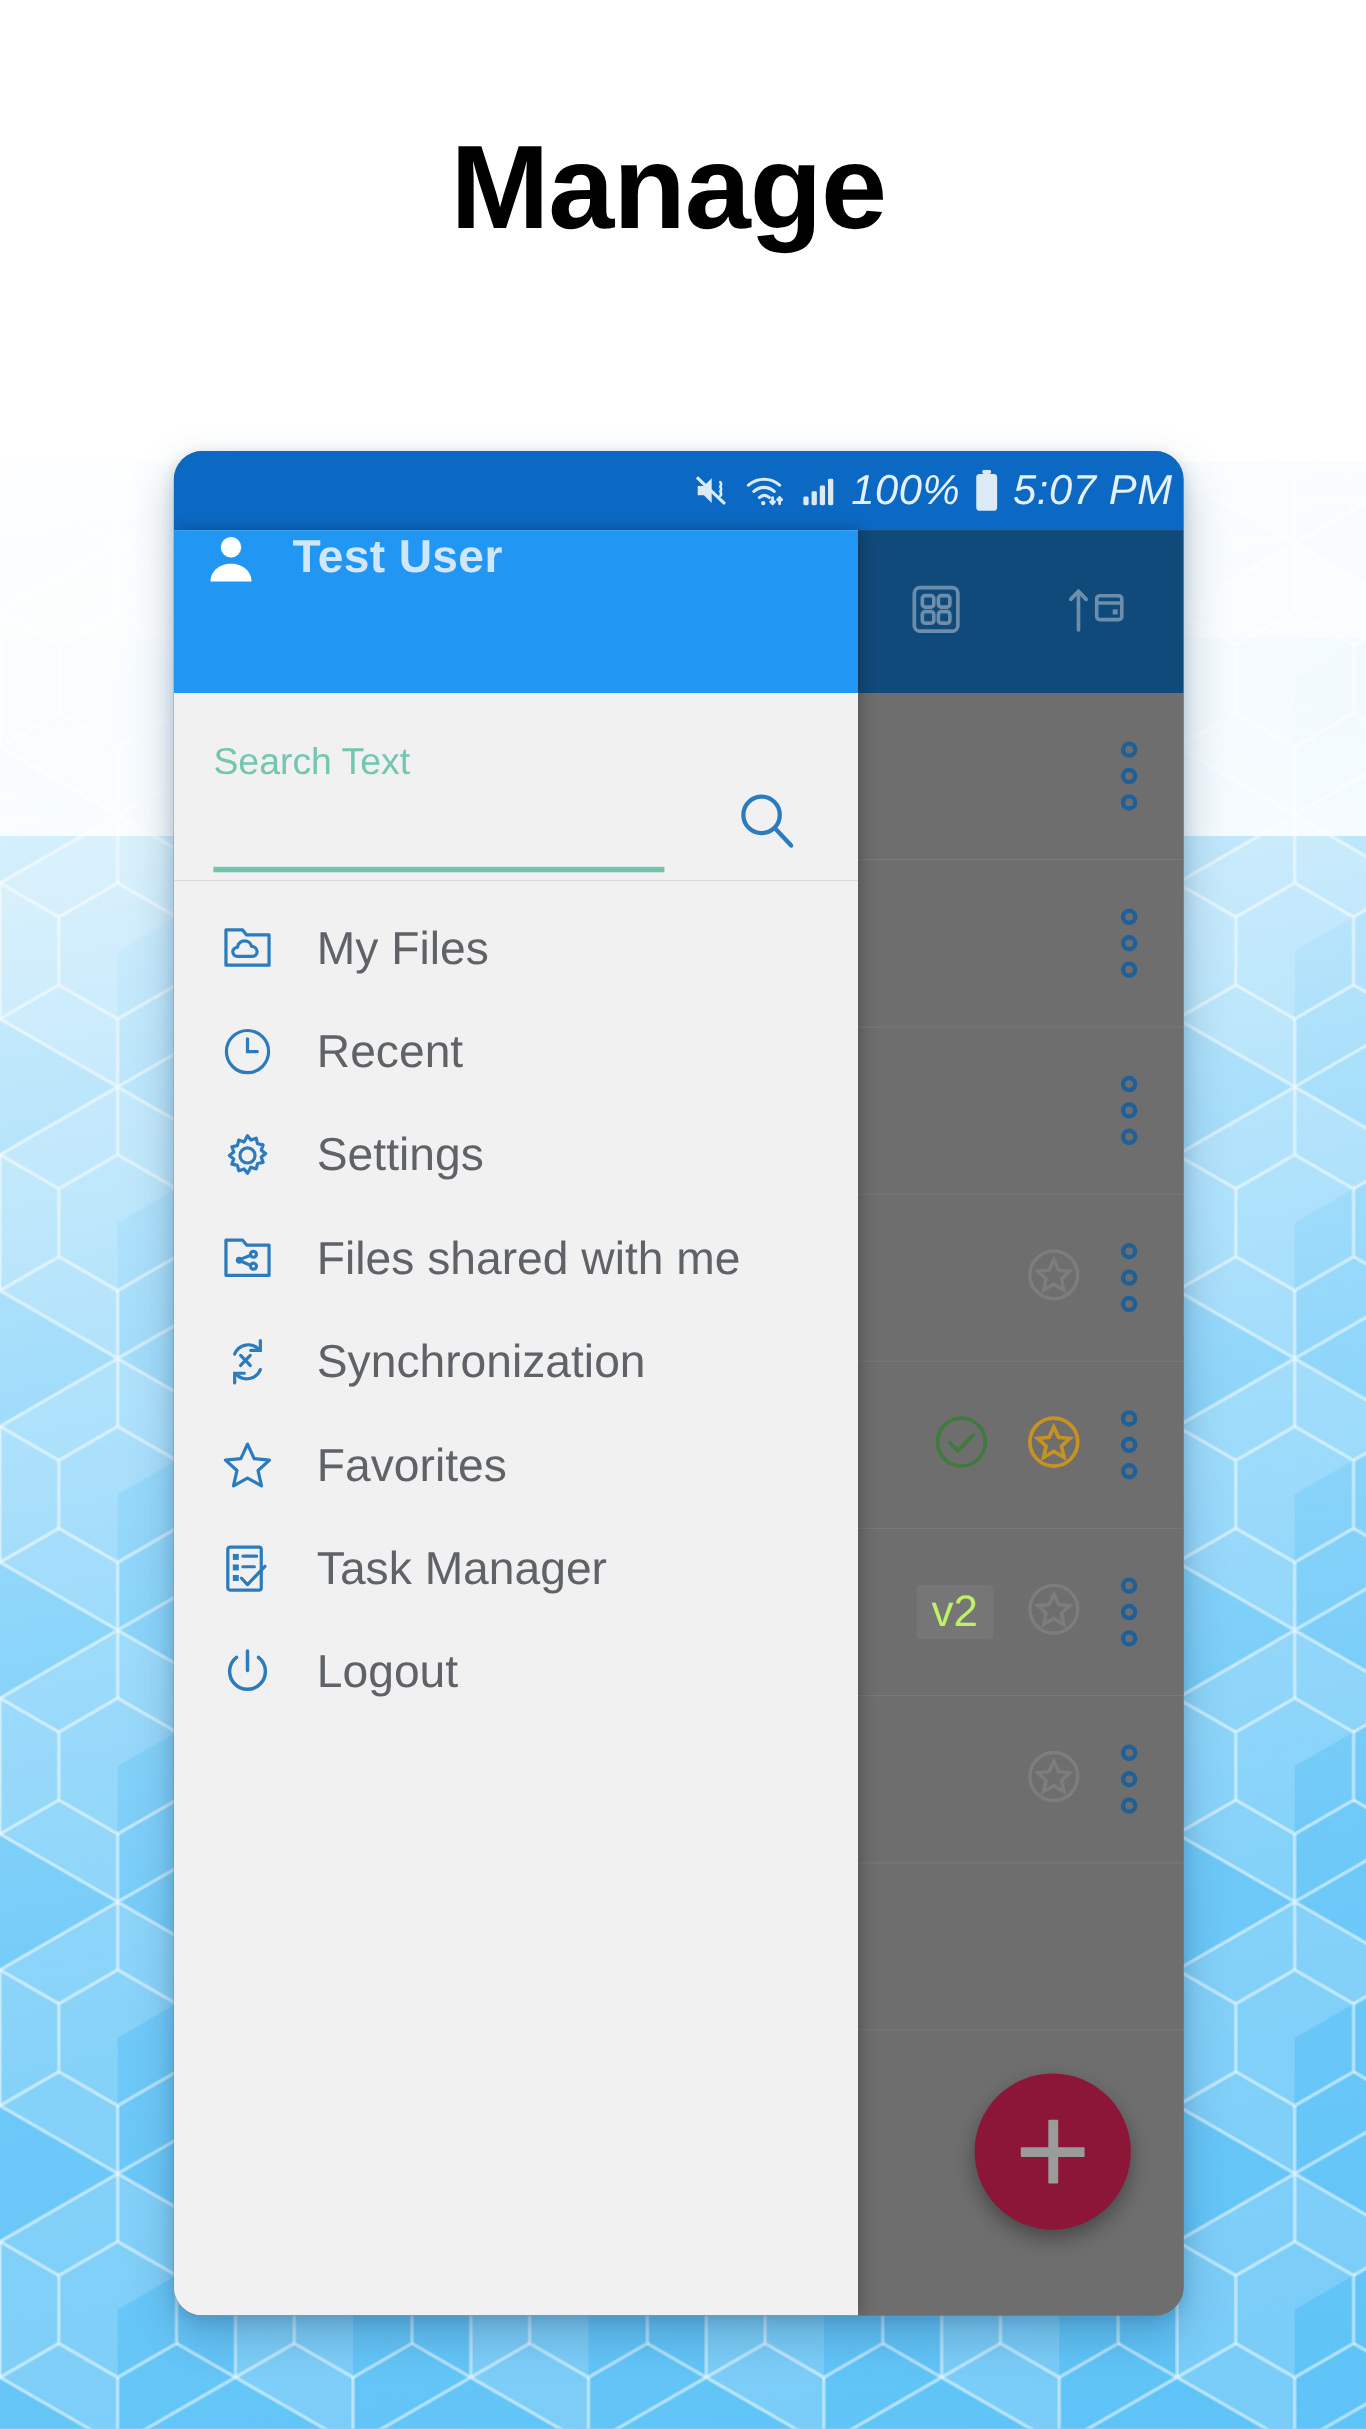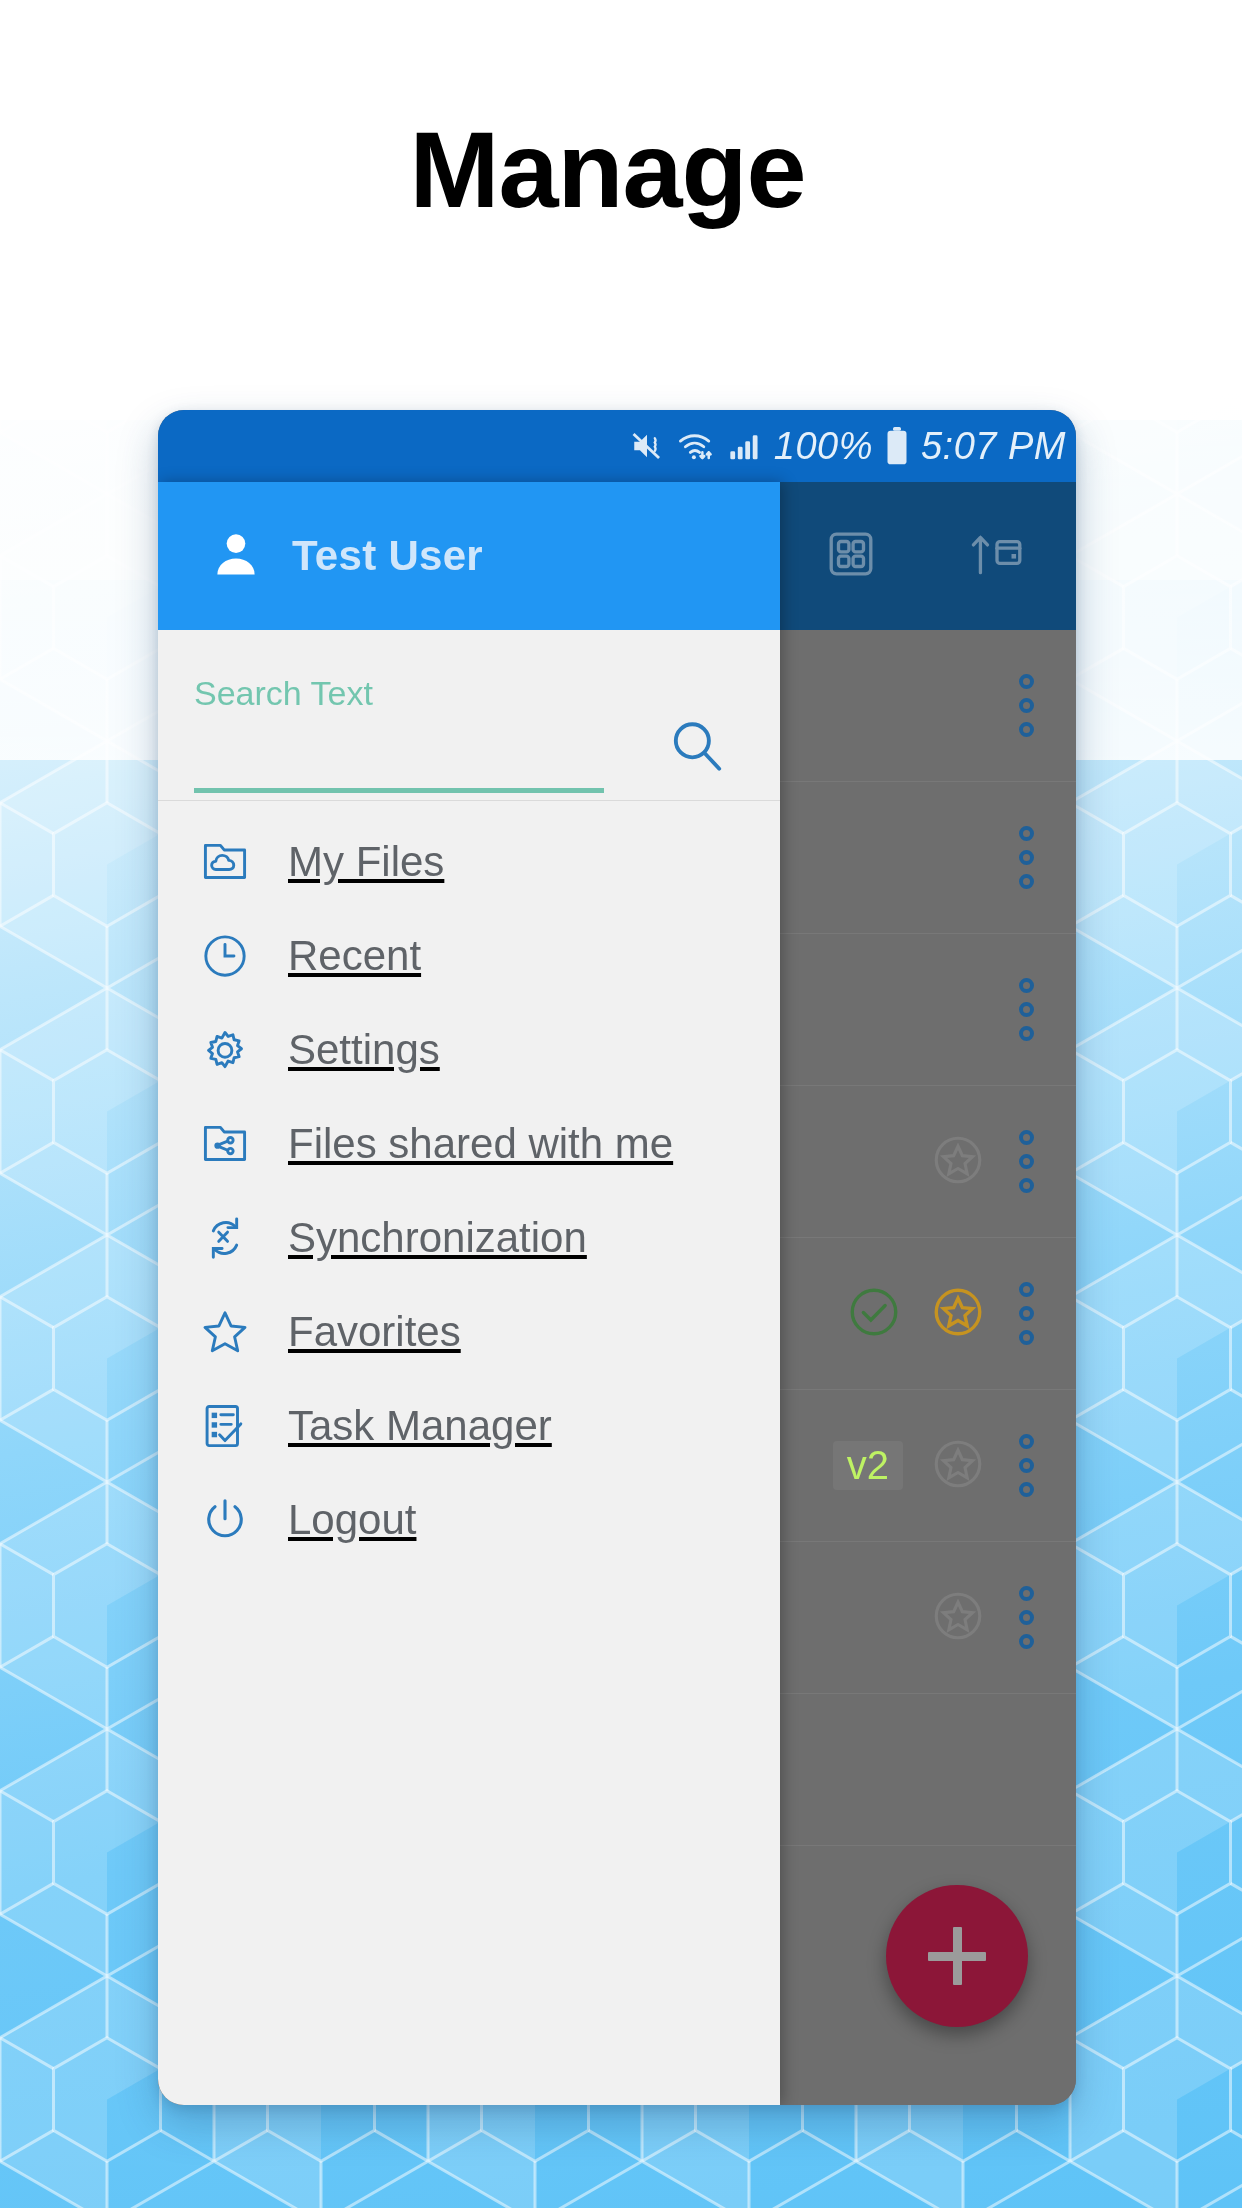--- a/index.html
+++ b/index.html
@@ -106,22 +106,22 @@
   .drawer {
     position:absolute; top:72px; left:0; bottom:0;
     width: 622px;
     background:#f1f1f1;
     box-shadow: 3px 0 14px rgba(0,0,0,.28);
     display:flex; flex-direction:column;
   }
   .drawer-header {
     height: 148px;
     background: #2196f3;
-    display:flex; align-items:center;
-    padding-left: 52px; gap: 30px;
+    display:flex; 
+    padding-left: 26px; gap: 30px;
   }
   .drawer-header .uname {
     font-size: 42px; font-weight: bold; color:#cfe6fb;
     letter-spacing:.3px;
   }
 
   .search-area {
     position:relative;
     padding: 42px 0 0 0;
     border-bottom: 1px solid #dadada;
@@ -136,21 +136,20 @@
     background:#72c3ae;
   }
   .search-btn { position:absolute; right: 52px; top: 86px; }
 
   .menu { padding-top: 14px; }
   .mitem {
     display:flex; align-items:center;
     height: 94px;
     padding-left: 42px;
     gap: 38px;
-    text-decoration: underline;
   }
   .mitem .mlabel { font-size: 42px; color:#5f6368; font-weight:400; }
   .micon { width: 50px; height: 50px; display:flex; align-items:center; justify-content:center; }
   .micon svg { display:block; }
 </style>
 </head>
 <body>
 
 <div class="bg-deco">
   <svg viewBox="0 0 1242 2208" xmlns="http://www.w3.org/2000/svg">

